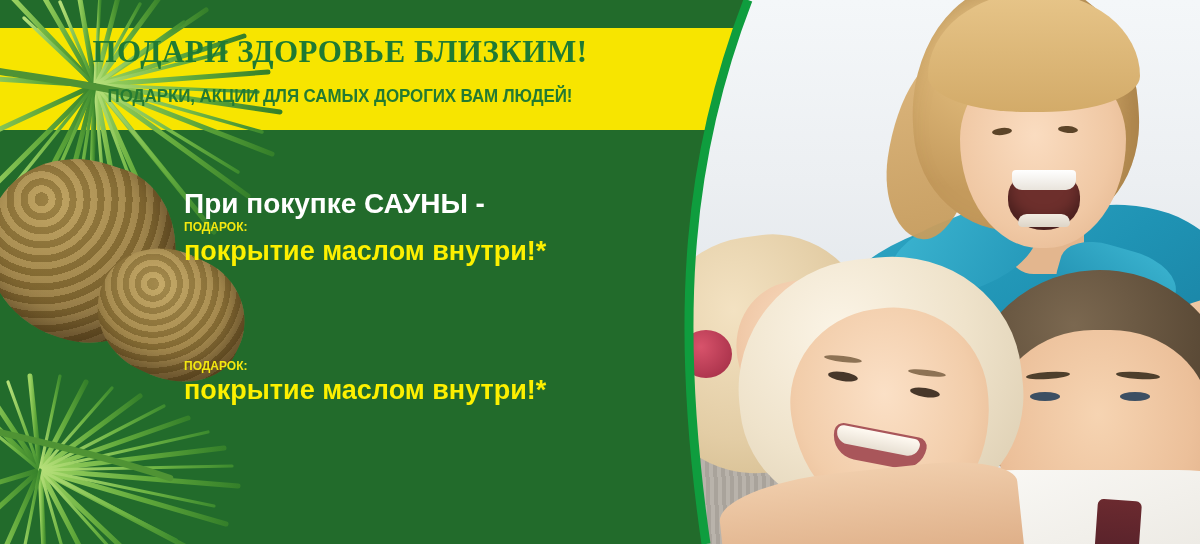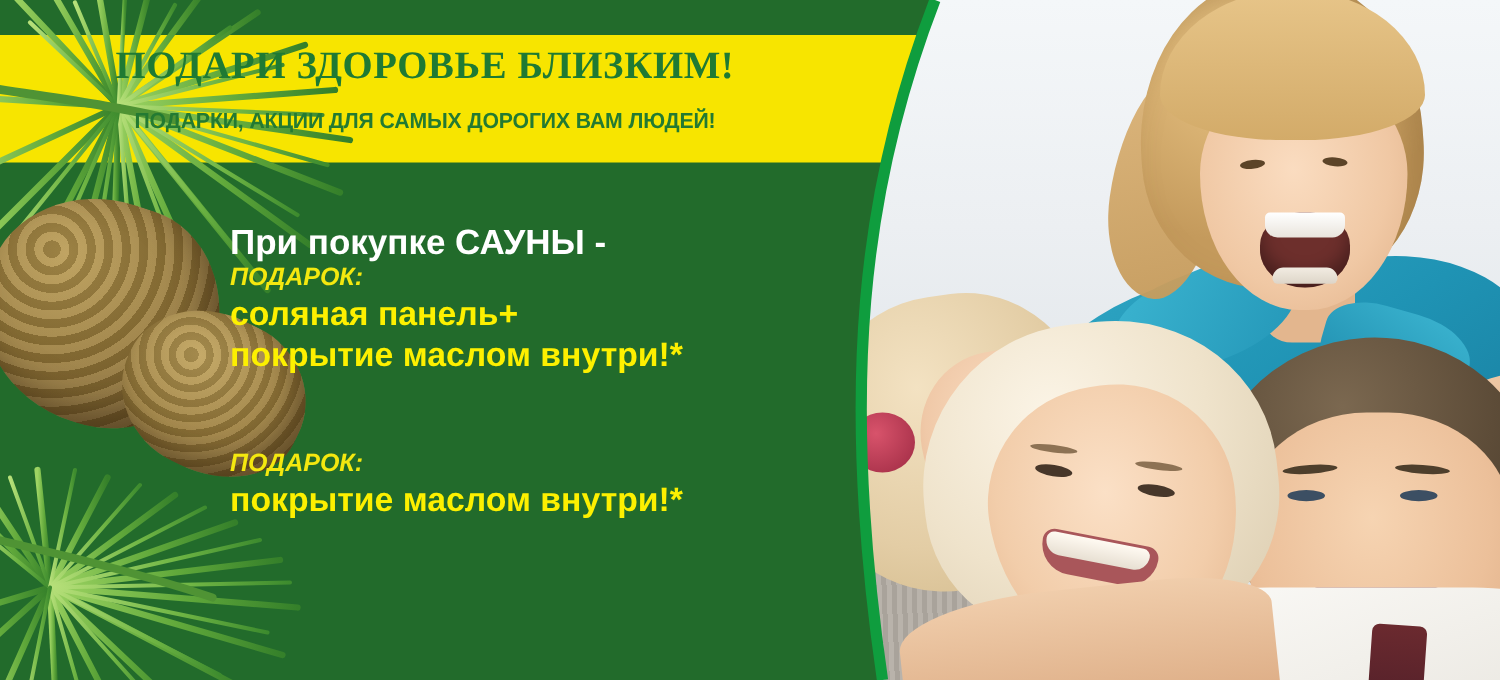--- a/index.html
+++ b/index.html
@@ -183,26 +183,26 @@
   }
   .band-sub{
     position:absolute;left:0;top:86px;width:680px;text-align:center;
     font-weight:700;font-size:17.5px;letter-spacing:-.1px;color:#237a32;
     white-space:nowrap;transform:scaleX(.97);
   }
 
   
   .offers{position:absolute;left:0;top:0;width:700px;height:544px;}
   .offer{position:absolute;left:184px;width:470px;}
-  .offer.o1{top:178px;}
+  .offer.o1{top:188px;}
   .offer.o2{top:358px;}
   .o-head{font-size:28px;font-weight:700;line-height:1.12;white-space:nowrap;}
   .o-head .hl{color:#ffffff;}
   .o-head .hy{color:#f9ee10;}
-  .o-label{font-size:20px;font-weight:700;color:#f4e80f;line-height:1.25;margin-top:1px;font-style:italic;}
+  .o-label{font-size:12px;font-weight:700;color:#f4e80f;line-height:1.25;margin-top:1px;}
   .o-gift{font-size:27px;font-weight:700;color:#fdf000;line-height:1.22;white-space:nowrap;}
 
   
   .note{
     position:absolute;left:162px;top:506px;width:540px;
     font-size:14.5px;font-weight:700;color:#ffffff;white-space:nowrap;
   }
 </style>
 </head>
 <body>
@@ -379,21 +379,20 @@
   <div class="band-title">ПОДАРИ ЗДОРОВЬЕ БЛИЗКИМ!</div>
   <div class="band-sub">ПОДАРКИ, АКЦИИ ДЛЯ САМЫХ ДОРОГИХ ВАМ ЛЮДЕЙ!</div>
 
   <div class="offers">
 
     <div class="offer o1">
       <div class="o-head">
         <span class="hl">При покупке САУНЫ</span><span class="hl"> -</span>
       </div>
       <div class="o-label">ПОДАРОК:</div>
-      <div class="o-gift">соляная панель+</div>
       <div class="o-gift">покрытие маслом внутри!*</div>
     </div>
 
     <div class="offer o2">
       <div class="o-label">ПОДАРОК:</div>
       <div class="o-gift">покрытие маслом внутри!*</div>
     </div>
   </div>
 
 

